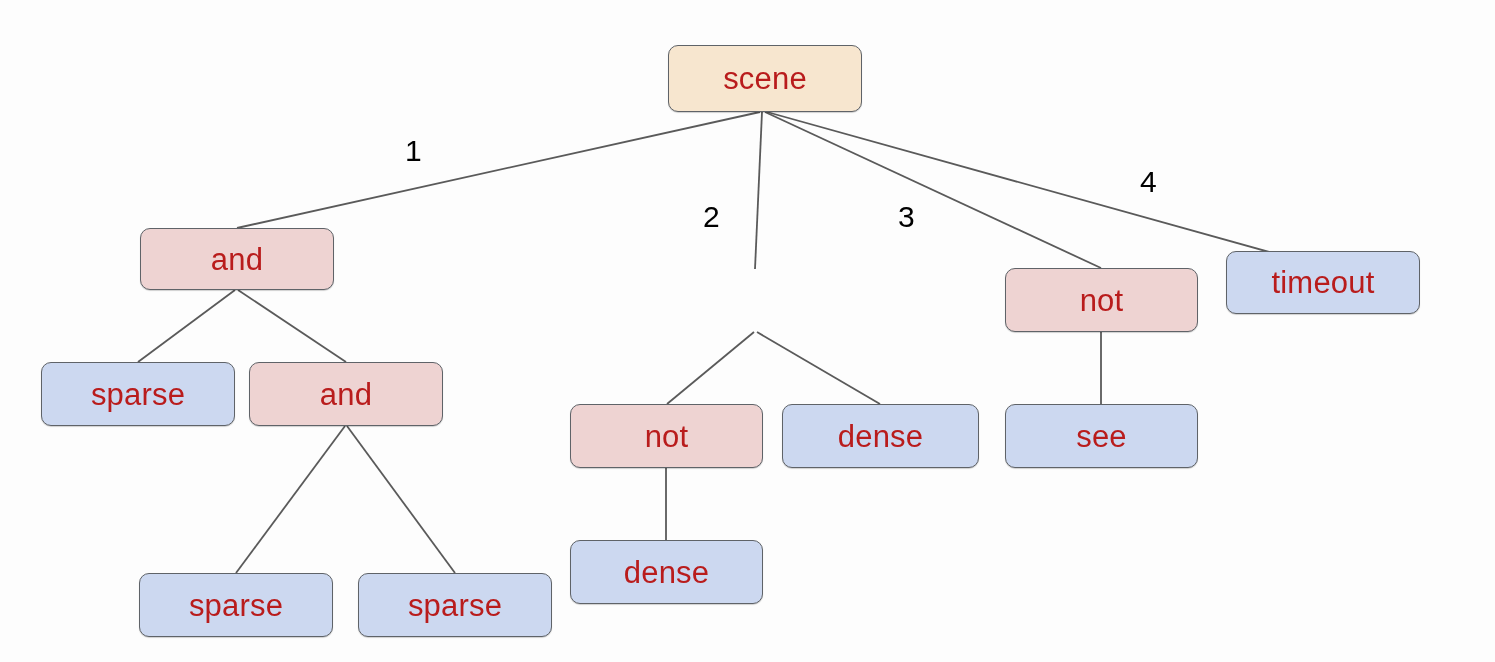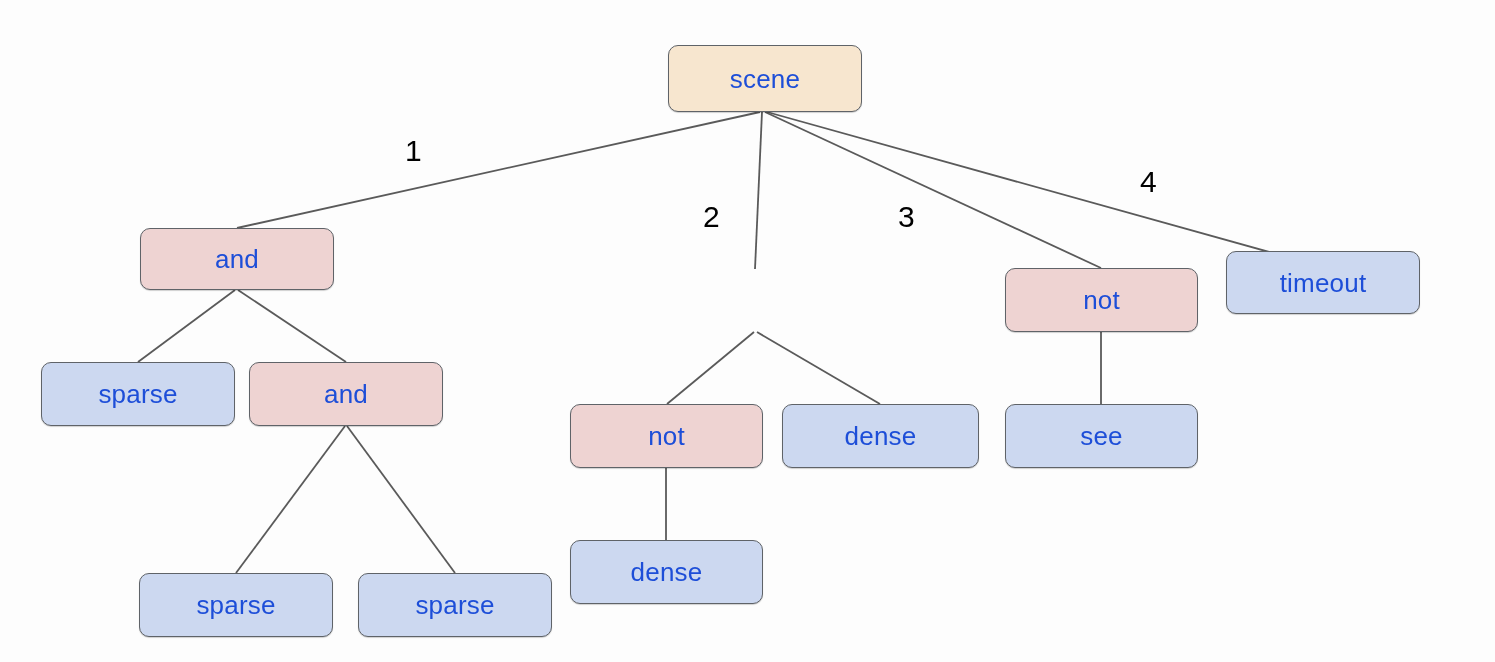--- a/index.html
+++ b/index.html
@@ -23,22 +23,22 @@
     height: 662px;
   }
   .node {
     position: absolute;
     box-sizing: border-box;
     border: 1.6px solid #5f6368;
     border-radius: 10px;
     display: flex;
     align-items: center;
     justify-content: center;
-    color: #1d4ed8;
-    font-size: 26px;
+    color: #b91c1c;
+    font-size: 31px;
     line-height: 1;
     letter-spacing: 0.2px;
     white-space: nowrap;
     box-shadow: 0 1px 1px rgba(0,0,0,0.18);
   }
   .node.root  { background: #f7e6cf; }
   .node.op    { background: #eed3d2; align-items: center; }
   .node.leaf  { background: #ccd8f0; }
   .edge-label {
     position: absolute;

